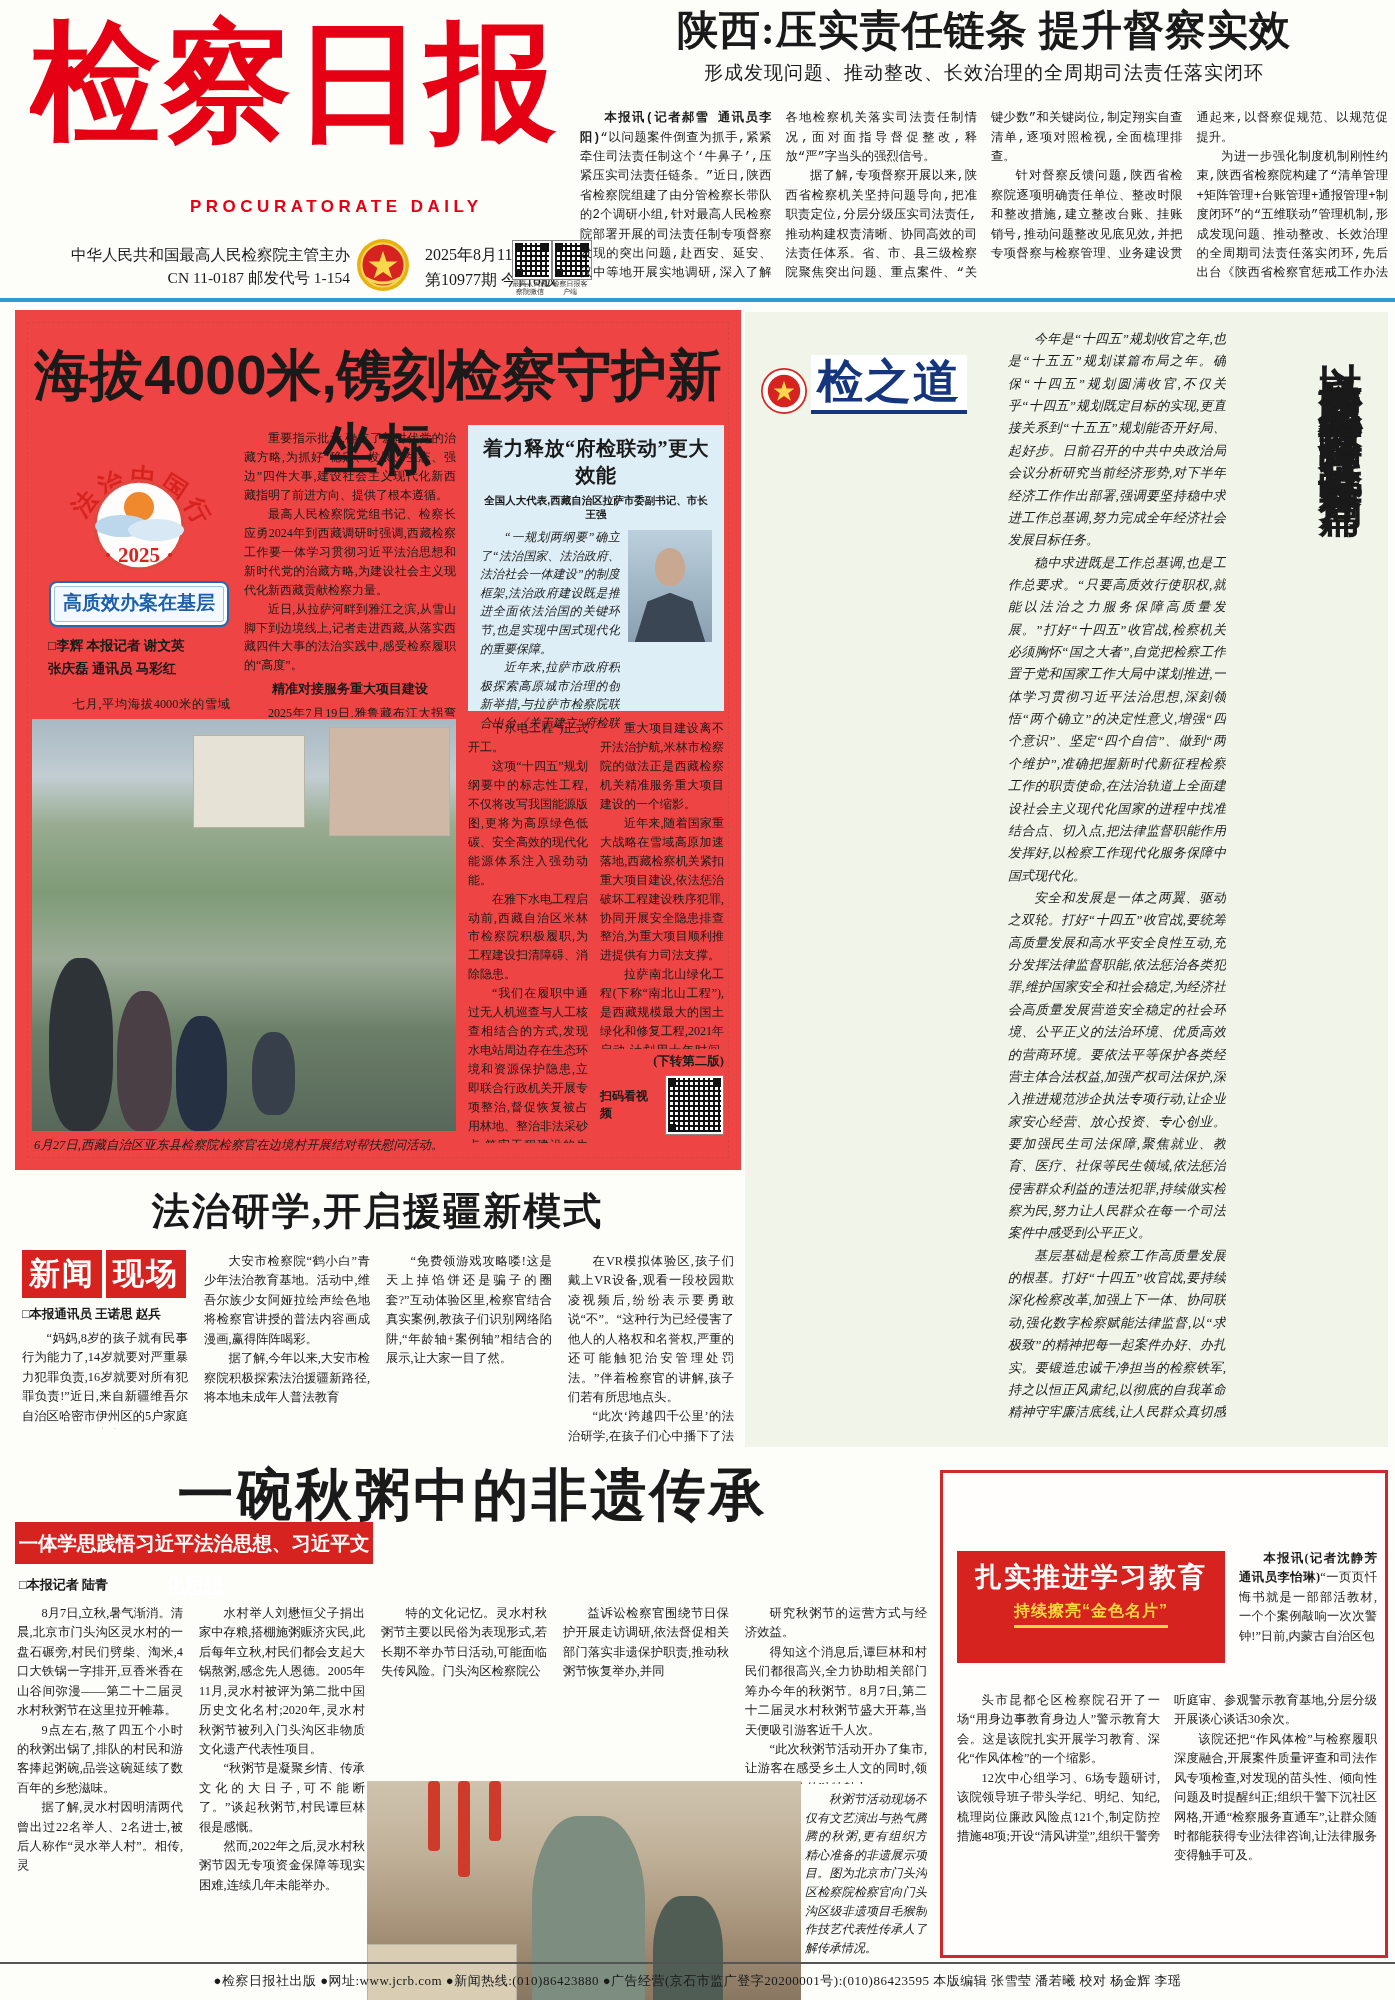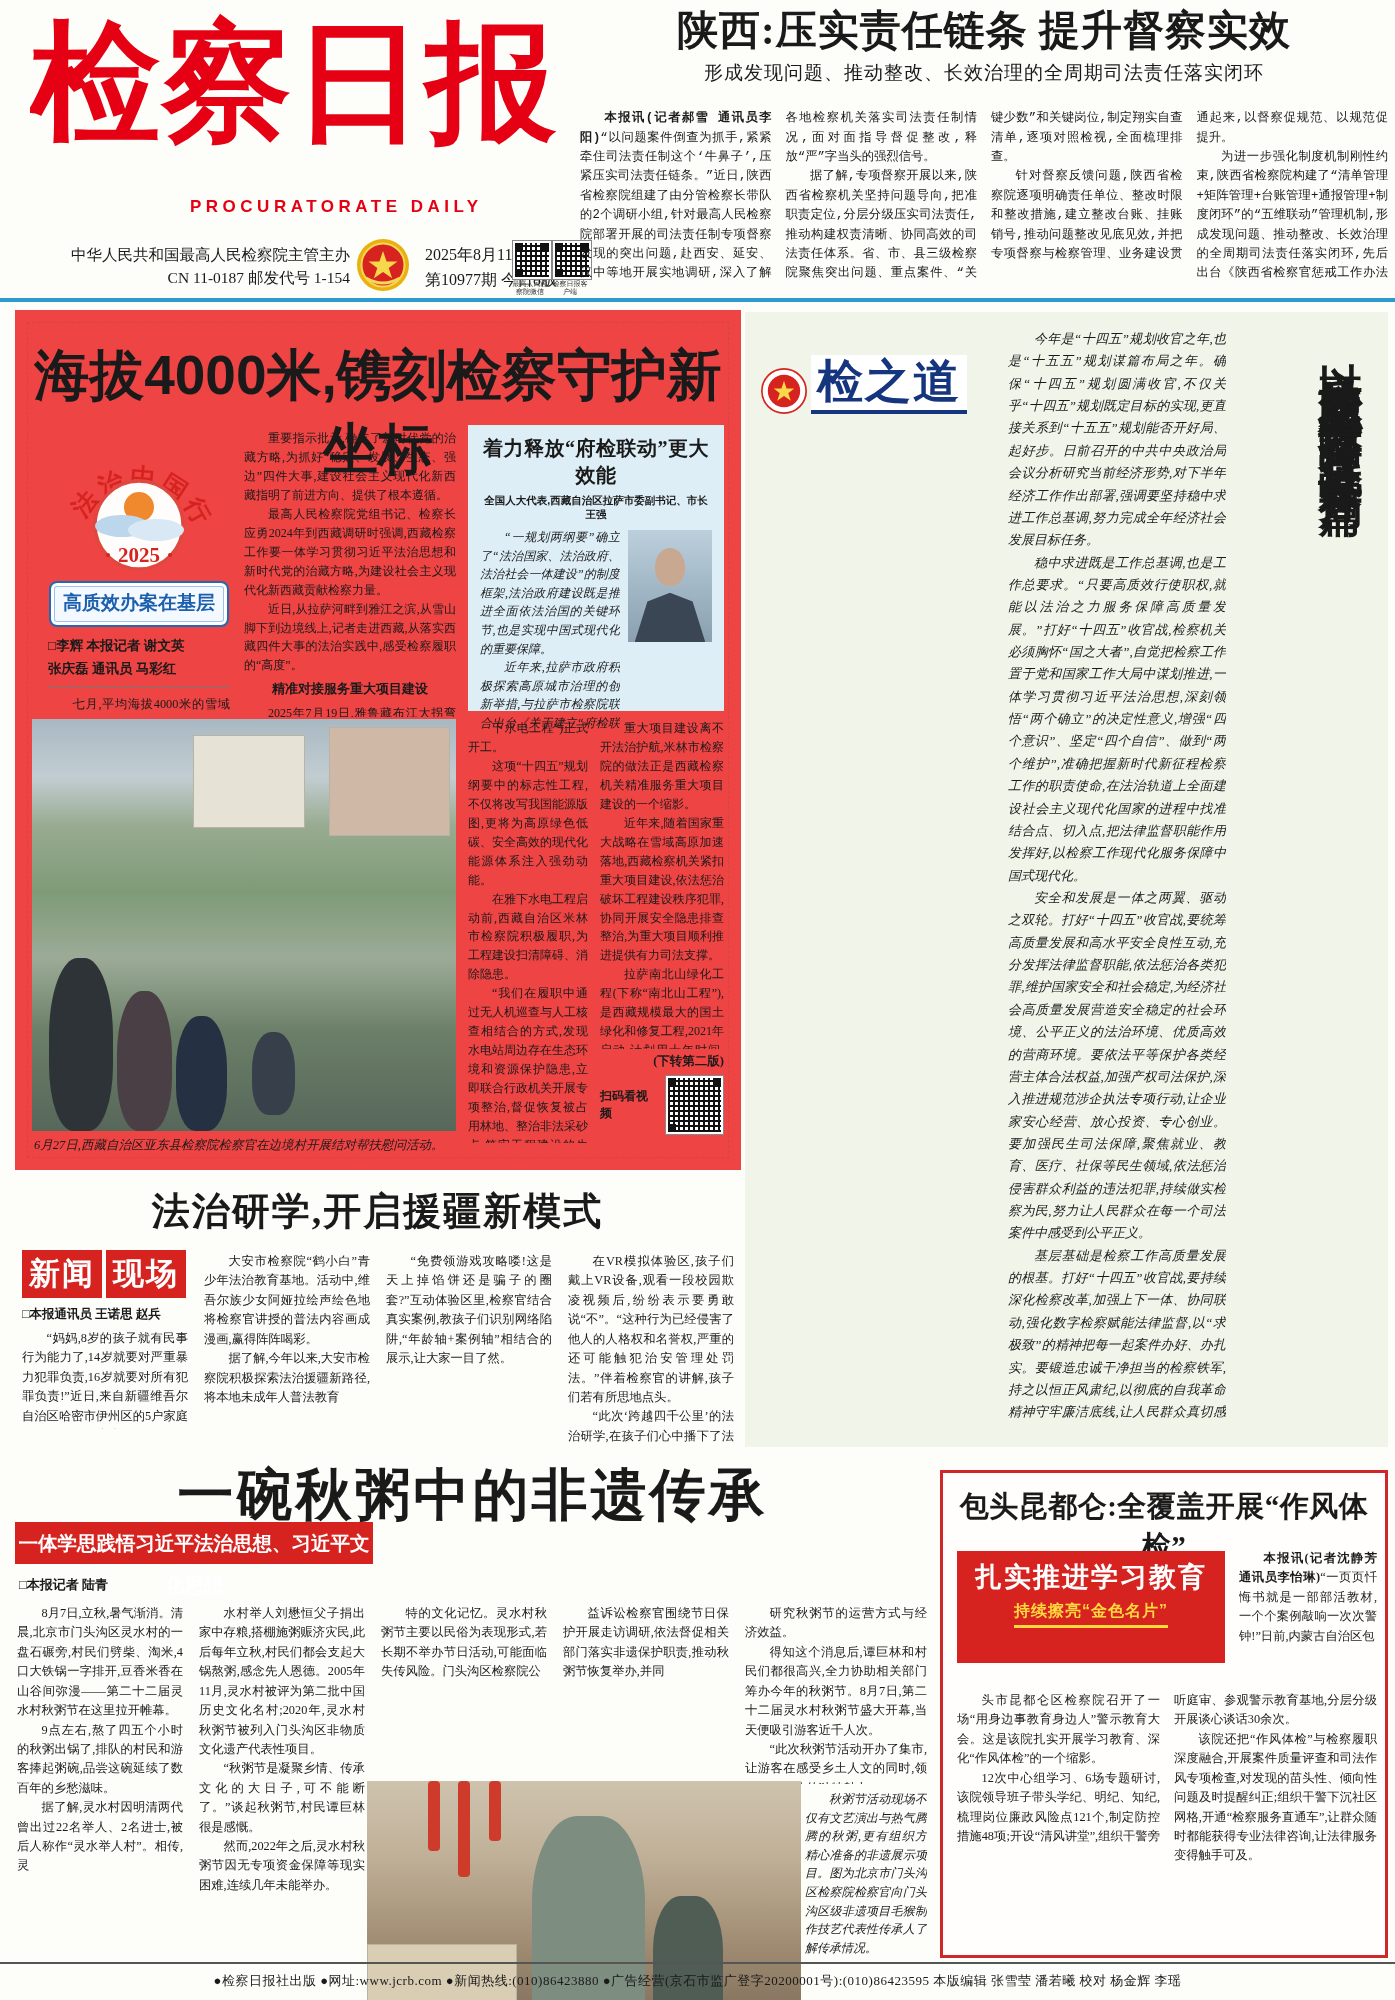--- a/index.html
+++ b/index.html
@@ -311,21 +311,20 @@
       <div class="ph-shape" style="left:66%;top:46%;width:16%;height:54%;background:#4f5d54;border-radius:40% 40% 0 0;"></div>
       <div class="ph-building" style="left:0;bottom:0;width:34%;height:34%;background:#d9cdb4;"></div>
     </div>
     <div class="abs qz-caption" style="left:790px;top:332px;width:122px;height:164px;">
       <p>秋粥节活动现场不仅有文艺演出与热气腾腾的秋粥,更有组织方精心准备的非遗展示项目。图为北京市门头沟区检察院检察官向门头沟区级非遗项目毛猴制作技艺代表性传承人了解传承情况。</p>
 
     </div>
   </div>
 
   <div class="abs bt-box" style="left:940px;top:1470px;width:448px;height:488px;">
-    <div class="abs bt-headline" style="left:0;top:14px;width:100%;">包头昆都仑:全覆盖开展“作风体检”</div>
     <div class="abs bt-banner" style="left:14px;top:78px;width:268px;height:112px;box-sizing:border-box;">
       <div class="l1">扎实推进学习教育</div>
       <div class="l2">持续擦亮“金色名片”</div>
     </div>
     <div class="abs bodytext" style="left:296px;top:76px;width:138px;height:132px;">
       <p><b class="lead-label">本报讯(记者沈静芳 通讯员李怡琳)</b><span>“一页页忏悔书就是一部部活教材,一个个案例敲响一次次警钟!”日前,内蒙古自治区包</span></p>
     </div>
     <div class="abs bodytext bt-cols" style="left:14px;top:218px;width:420px;">
         <p>头市昆都仑区检察院召开了一场“用身边事教育身边人”警示教育大会。这是该院扎实开展学习教育、深化“作风体检”的一个缩影。</p>
         <p>12次中心组学习、6场专题研讨,该院领导班子带头学纪、明纪、知纪,梳理岗位廉政风险点121个,制定防控措施48项;开设“清风讲堂”,组织干警旁听庭审、参观警示教育基地,分层分级开展谈心谈话30余次。</p>

